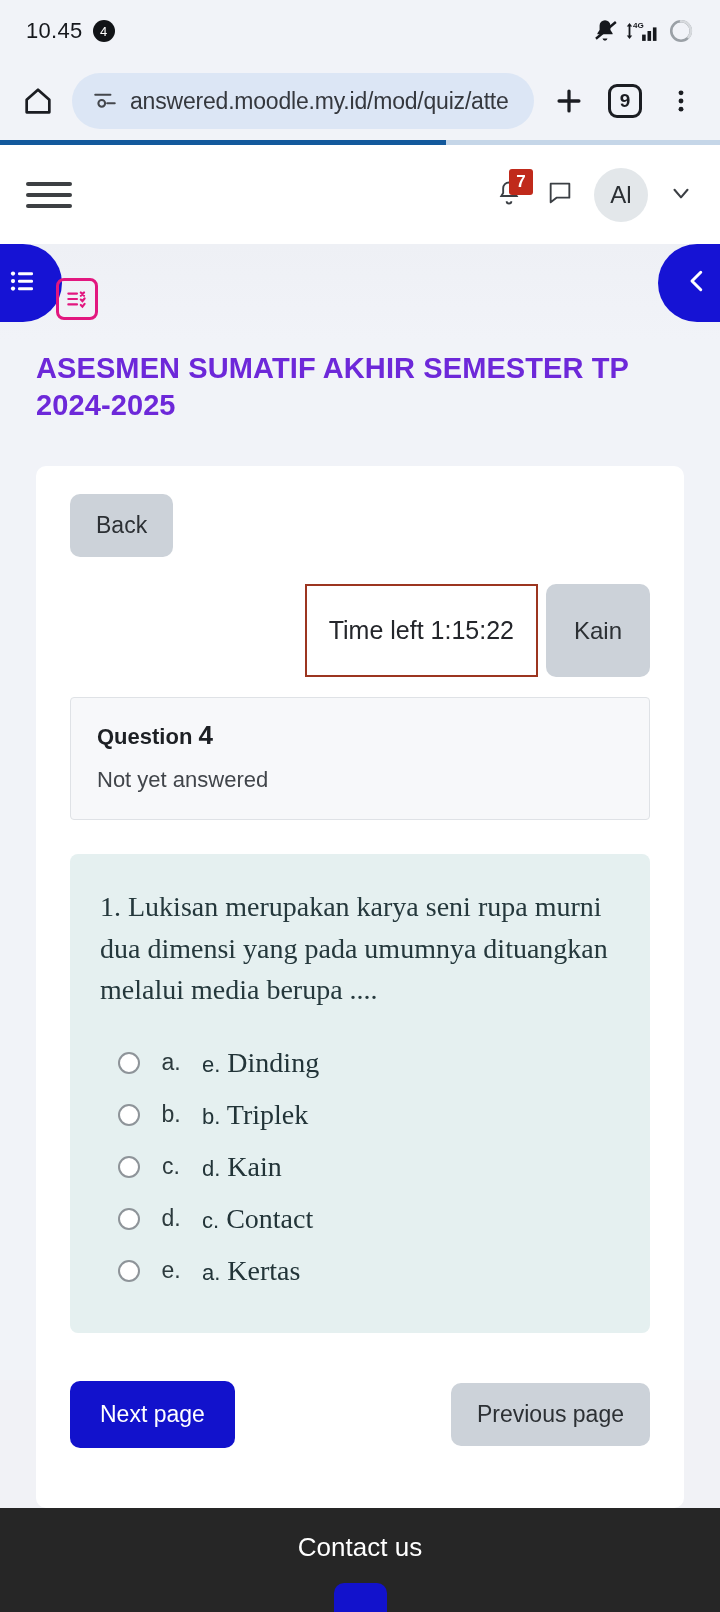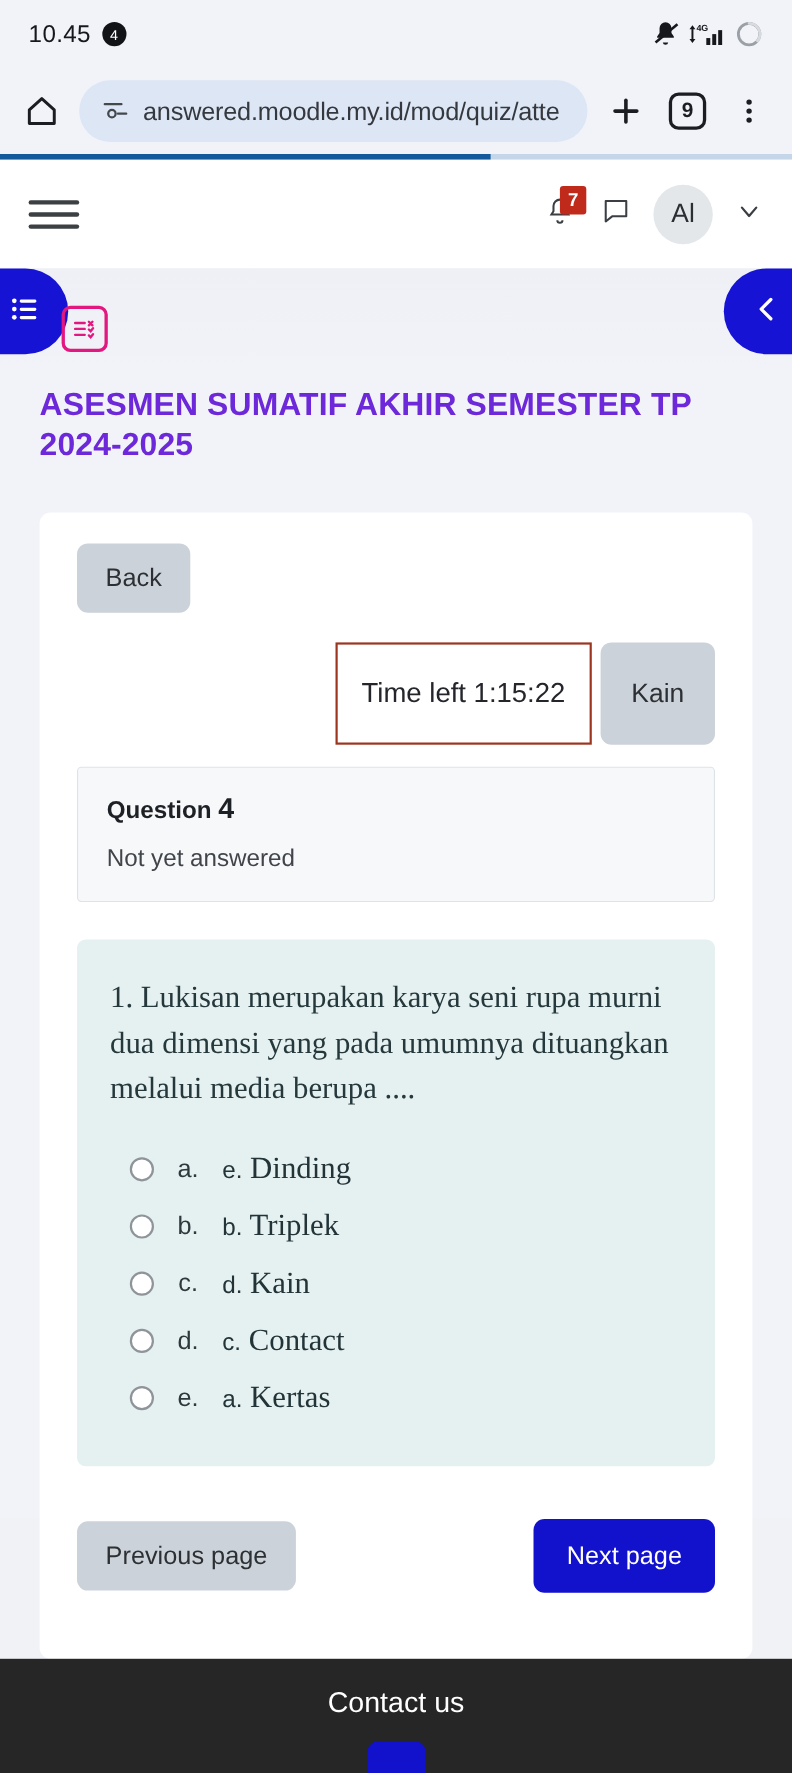--- a/index.html
+++ b/index.html
@@ -345,22 +345,22 @@
             </div>
             <div class="answer">
               <span class="radio"></span>
               <span class="a-letter">e.</span>
               <span class="a-text"><span class="pfx">a.</span> <span>Kertas</span></span>
             </div>
           </div>
       </div>
 
       <div class="navbtns">
+        <button class="btn btn-blue">Next page</button>
         <button class="btn btn-grey">Previous page</button>
-        <button class="btn btn-blue">Next page</button>
       </div>
 
     </div>
   </div>
 
   <div class="spacer"></div>
 
   <div class="footer">
     <div class="footer-title">Contact us</div>
     <div class="footer-link">

